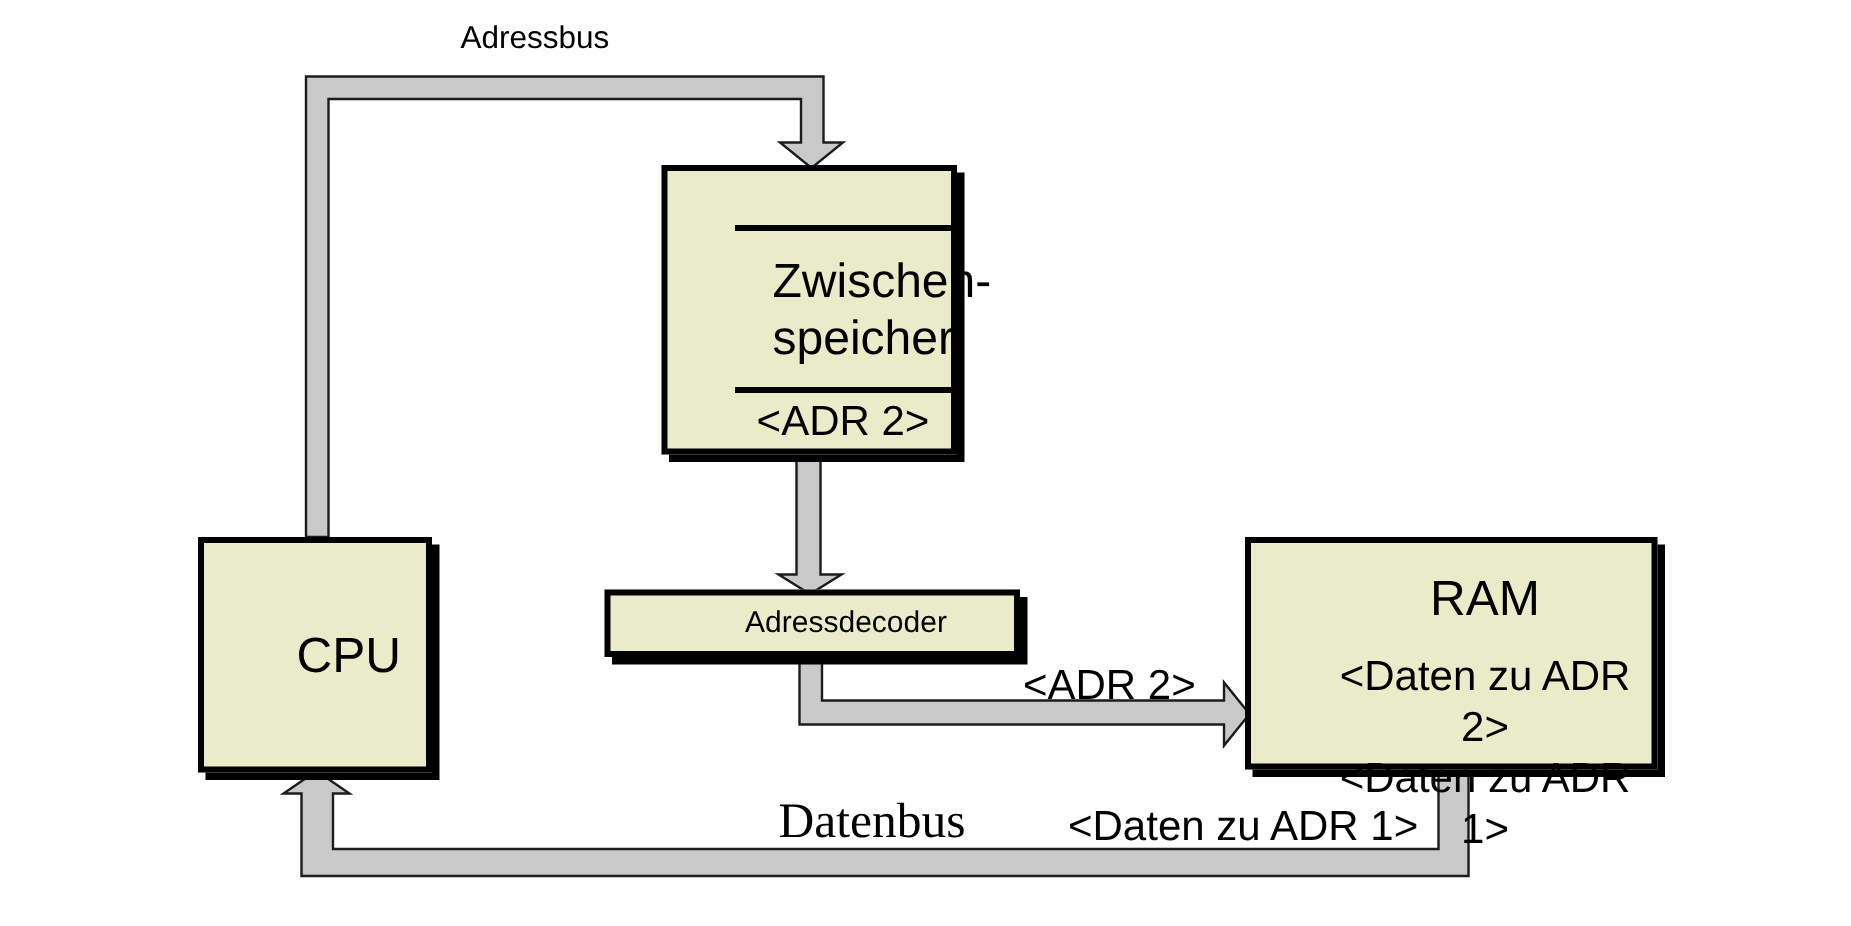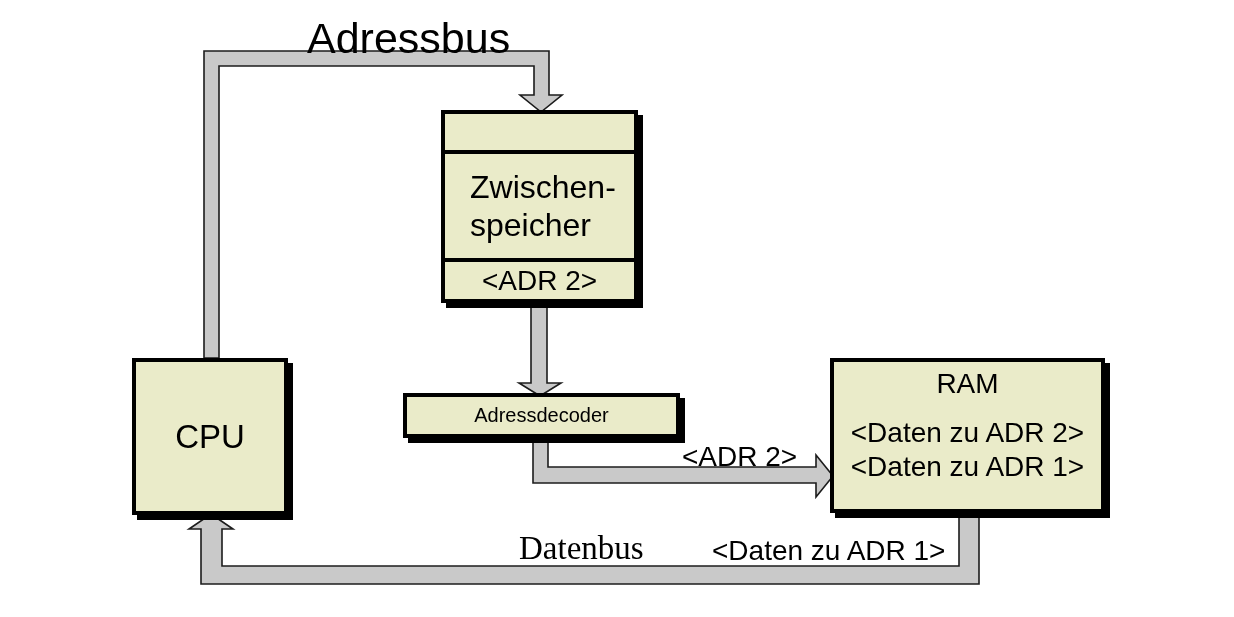--- a/index.html
+++ b/index.html
@@ -18,20 +18,21 @@
     stroke: var(--bus_stroke, #1c1c1c);
     stroke-width: 1.6;
     stroke-linejoin: miter;
   }
   .box {
     position: absolute;
     background: var(--box_fill, #eaebc9);
     border: 4px solid var(--box_border, #000000);
     box-shadow: 5px 5px 0 var(--box_shadow, #000000);
     box-sizing: border-box;
+    padding-left: 45px;
   }
   .cpu {
     left: 132px; top: 358px; width: 156px; height: 157px;
     display: flex; align-items: center; justify-content: center;
     font-size: 33px;
   }
   .zw {
     left: 441px; top: 110px; width: 197px; height: 193px;
     display: flex; flex-direction: column;
   }
@@ -44,25 +45,25 @@
   }
   .decoder {
     left: 403px; top: 393px; width: 277px; height: 45px;
     display: flex; align-items: center; justify-content: center;
     font-size: 20px;
   }
   .ram {
     left: 830px; top: 358px; width: 275px; height: 155px;
     text-align: center;
   }
-  .ram-title { font-size: 28px; margin-top: 6px; }
+  .ram-title { font-size: 33px; margin-top: 18px; }
   .ram-row { font-size: 28px; line-height: 34px; }
   .ram-row1 { margin-top: 16px; }
   .label { position: absolute; white-space: nowrap; }
-  .l-adressbus { left: 307px; top: 14px;  font-size: 43px; }
+  .l-adressbus { left: 307px; top: 14px;  font-size: 21px; }
   .l-datenbus  { left: 519px; top: 530px; font-size: 33px; font-family: Liberation Serif, serif; }
   .l-adr2      { left: 682px; top: 441px; font-size: 28px; }
   .l-daten1    { left: 712px; top: 535px; font-size: 28px; }
 </style>
 </head>
 <body>
 
 <div class="stage">
 
   <svg class="buses" width="1234" height="617" viewBox="0 0 1234 617">

